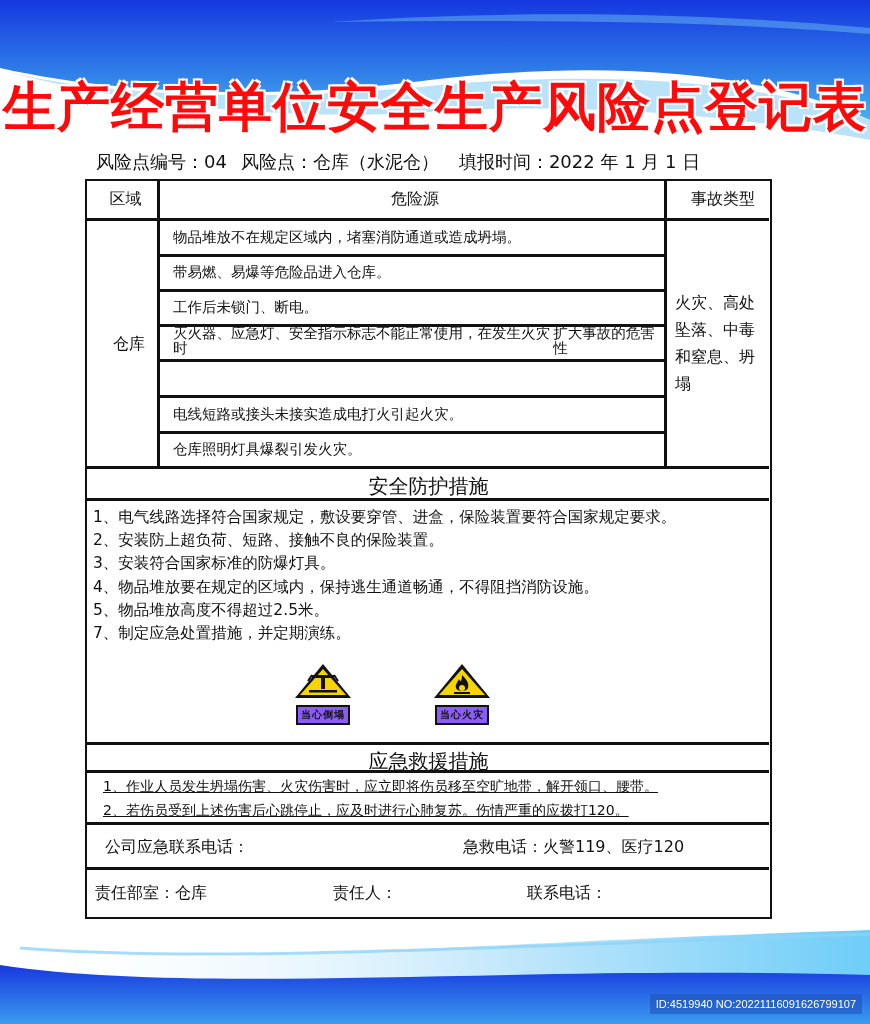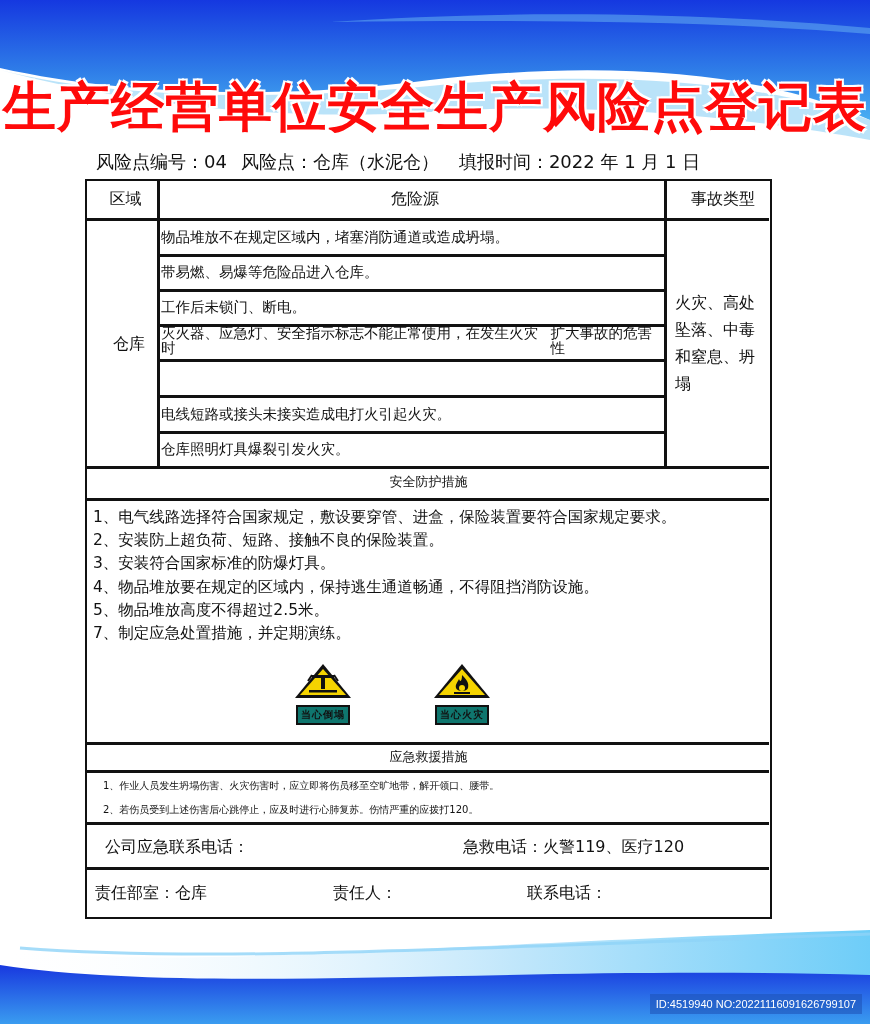--- a/index.html
+++ b/index.html
@@ -25,33 +25,33 @@
   .meta span { display: inline-block; }
   .tbl {
     position: absolute; left: 85px; top: 179px; width: 687px; height: 740px;
     border: 2.5px solid #111; background: #fff; z-index: 2;
   }
   .cell { position: absolute; border-color: #111; border-style: solid; border-width: 0; }
   .hdr { font-size: 16px; display: flex; align-items: center; justify-content: center; padding-left: 7px; }
   .hline { position: absolute; left: 0; height: 2.5px; background: #111; }
   .vline { position: absolute; top: 0; width: 2.5px; background: #111; }
   .hz-row { position: absolute; left: 74px; width: 505px; display: flex; align-items: center;
-    font-size: 14.5px; line-height: 15px; }
+    padding-left: 12px; font-size: 14.5px; line-height: 15px; }
   .area-label { position: absolute; left: 0; top: 40px; width: 72px; height: 246px;
     display: flex; align-items: center; justify-content: center; font-size: 16px; padding-left: 12px; }
   .acc-type { position: absolute; left: 582px; top: 108px; width: 100px;
     font-size: 16px; line-height: 27px; padding-left: 6px; }
-  .section-title { position: absolute; left: 0; width: 100%; text-align: center; font-size: 13px; }
+  .section-title { position: absolute; left: 0; width: 100%; text-align: center; font-size: 20px; }
   .measures { position: absolute; left: 6px; top: 325px; font-size: 15.5px; line-height: 23.2px; }
   .measures div { white-space: nowrap; }
   .signs { position: absolute; top: 482px; left: 0; width: 100%; height: 60px; }
   .sign { position: absolute; width: 64px; text-align: center; }
   .sign-label { display: inline-block; border: 2px solid #111; font-size: 10px; font-weight: bold;
-    padding: 1px 3px; margin-top: 1px; letter-spacing: 1px; background: #0f766e; }
-  .rescue { position: absolute; left: 16px; top: 593px; font-size: 10px; line-height: 24px; }
+    padding: 1px 3px; margin-top: 1px; letter-spacing: 1px; background: #8b5cf6; }
+  .rescue { position: absolute; left: 16px; top: 593px; font-size: 14px; line-height: 24px; text-decoration: underline; }
   .rescue div { white-space: nowrap; }
   .row-text { position: absolute; font-size: 16px; white-space: nowrap; }
   .watermark-logo { position: absolute; left: 15px; top: 1046px; z-index: 3; color: #4d7c0f;
     font-size: 20px; font-weight: bold; font-style: italic; white-space: nowrap; }
   .watermark-logo .url { font-size: 17px; margin-left: 4px; }
   .watermark-id { position: absolute; right: 8px; top: 994px; z-index: 3;
     background: rgba(30,80,180,0.55); color: #fff; font-size: 11px; padding: 4px 6px;
     font-family: "Liberation Sans", sans-serif; white-space: nowrap; }
 </style>
 </head>

